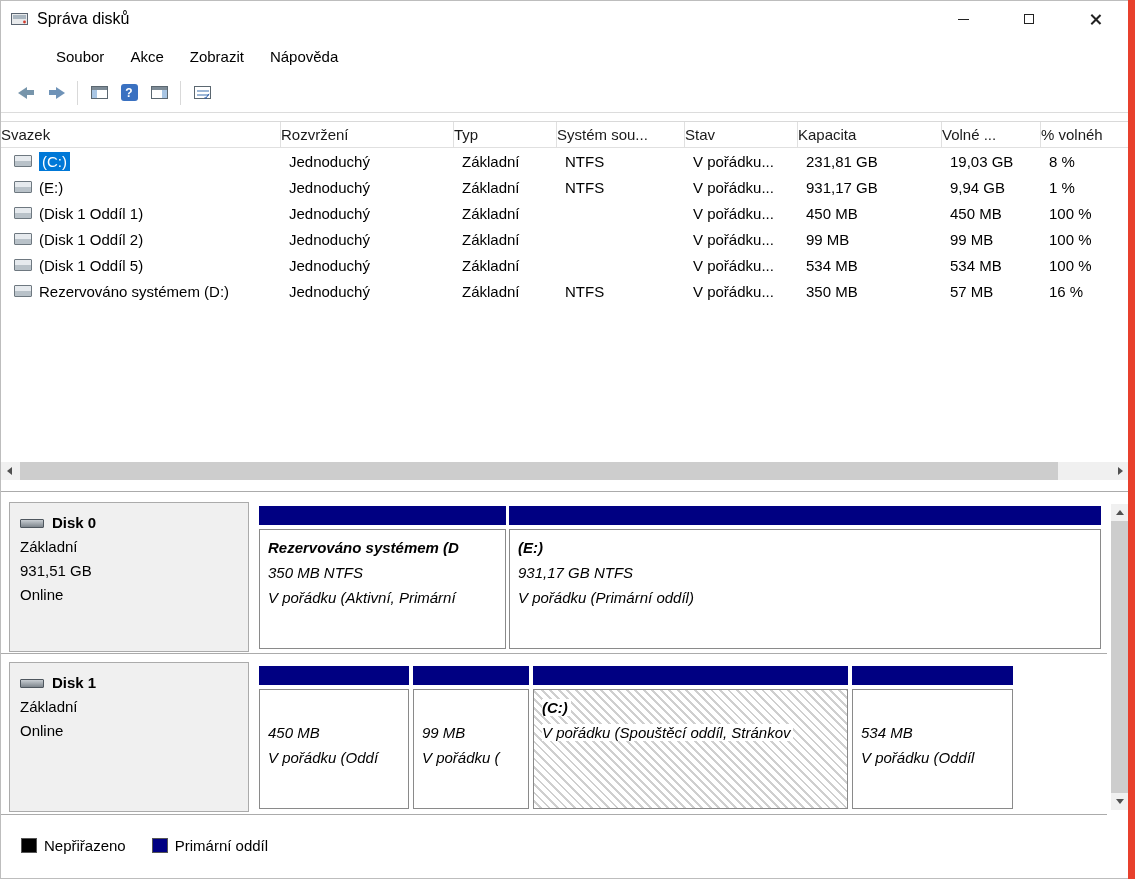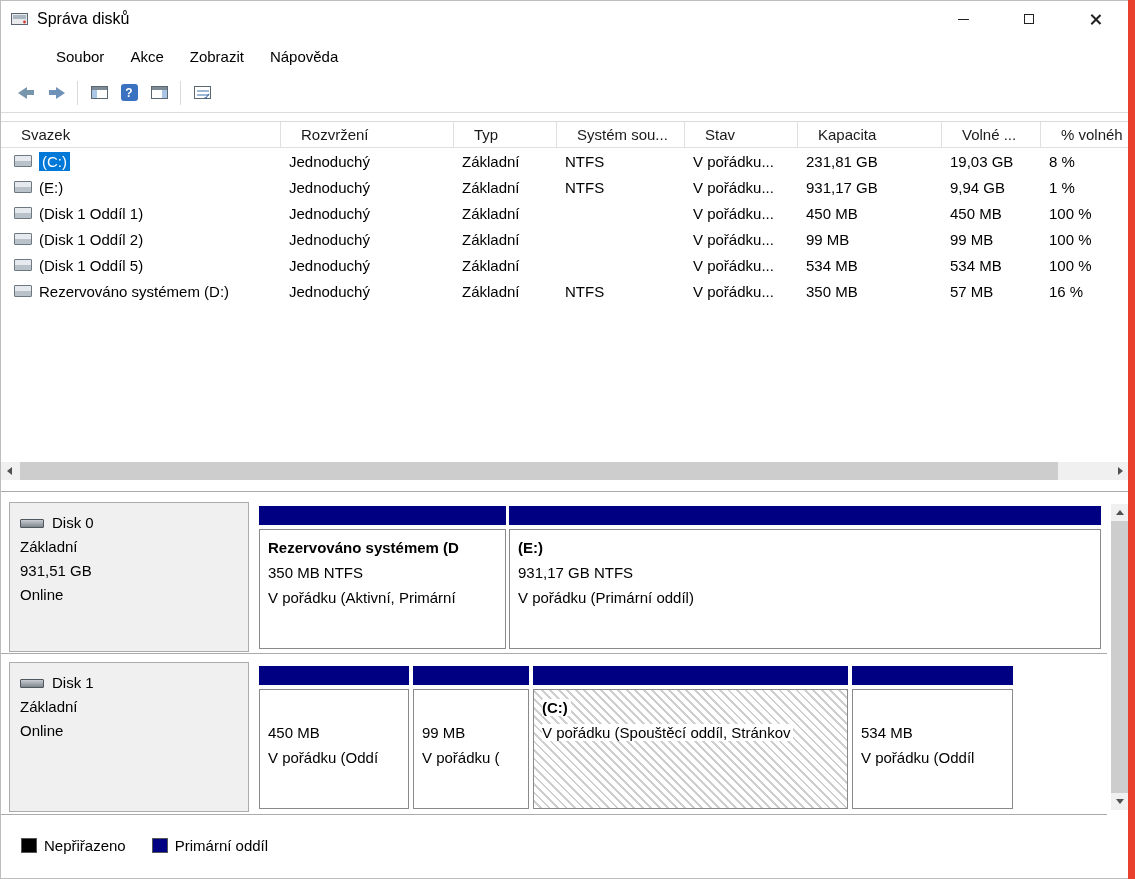--- a/index.html
+++ b/index.html
@@ -49,21 +49,21 @@
   .ico-help::after { content:"?"; }
   .ico-list { position:relative; width:17px; height:13px; border:1px solid #5b6770; background:#fff; display:inline-block; }
   .ico-list::before { content:""; position:absolute; left:2px; top:3px; width:12px; height:8px;
                       background:repeating-linear-gradient(to bottom,#9db7d6 0 2px,transparent 2px 4px); }
   .ico-list::after { content:"✓"; position:absolute; right:-2px; bottom:-4px; color:#2e5ea8; font-size:10px; font-weight:bold; }
 
   
   .listview { position:absolute; top:120px; left:0; width:1128px; }
   .lv-header { display:grid; grid-template-columns:280px 173px 103px 128px 113px 144px 99px 1fr; height:27px;
                border-top:1px solid #d9d9d9; border-bottom:1px solid #e0e0e0; color:#1a1a1a; }
-  .lv-header span { padding-left:20px; border-right:1px solid #e0e0e0; height:100%; display:flex; align-items:center;
+  .lv-header span { padding-left:0; border-right:1px solid #e0e0e0; height:100%; display:flex; align-items:center;
                     white-space:nowrap; overflow:hidden; }
   .lv-row { display:grid; grid-template-columns:280px 173px 103px 128px 113px 144px 99px 1fr; height:26px;
             align-items:center; white-space:nowrap; }
   .lv-cell { padding-left:8px; overflow:hidden; }
   .cell-name { display:flex; align-items:center; gap:7px; padding-left:13px; }
   .vol-icon { flex:0 0 auto; width:18px; height:12px; border:1px solid #6e7880; border-radius:1px;
               background:linear-gradient(#e6eaee 0 5px,#b9c2c9 5px); }
   .vol-name.selected { background:var(--sel,#0078d7); color:#fff; padding:1px 3px; }
 
   
@@ -74,29 +74,29 @@
   .tri { width:0; height:0; display:inline-block; }
   .tri-l { border-top:4px solid transparent; border-bottom:4px solid transparent; border-right:5px solid #505050; }
   .tri-r { border-top:4px solid transparent; border-bottom:4px solid transparent; border-left:5px solid #505050; }
   .tri-u { border-left:4px solid transparent; border-right:4px solid transparent; border-bottom:5px solid #505050; }
   .tri-d { border-left:4px solid transparent; border-right:4px solid transparent; border-top:5px solid #505050; }
 
   
   .graphpane { position:absolute; top:490px; left:0; width:1128px; height:333px; border-top:1px solid #ababab; background:#fff; }
   .disk-info { position:absolute; left:8px; width:240px; background:#f0f0f0; border:1px solid #ababab; padding:8px 0 0 10px; }
   .disk-info > div { line-height:24px; }
-  .di-row1 { display:flex; align-items:center; gap:8px; font-weight:normal; }
+  .di-row1 { display:flex; align-items:center; gap:8px; font-weight:bold; }
   .disk-glyph { width:24px; height:9px; background:linear-gradient(#c8cdd2,#7e868d); border:1px solid #4e565e; border-radius:1px; display:inline-block; }
   .row-sep { position:absolute; left:0; width:1106px; height:1px; background:#ababab; }
   .part { position:absolute; overflow:hidden; }
   .part-head { height:19px; background:var(--navy,#000082); }
   .part-body { margin-top:4px; border:1px solid #8a8a8a; background:#fff; height:calc(100% - 23px); padding:5px 0 0 8px; overflow:hidden; }
   .part.selected .part-body { background:repeating-linear-gradient(45deg,#fff 0 4px,#cfcfcf 4px 6px); }
   .part-line { display:block; line-height:25px; white-space:nowrap; height:25px; }
-  .part-line span { background:#fff; padding-right:3px; }
+  .part-line span { background:#fff; padding-right:3px;font-style:italic; }
   .part-name span { font-weight:bold; }
 
   
   .vscroll { position:absolute; left:1110px; top:12px; width:17px; height:306px; background:#f0f0f0; }
   .v-arrow { position:absolute; left:0; width:17px; height:17px; display:flex; align-items:center; justify-content:center; }
   .v-arrow.up { top:0; } .v-arrow.down { bottom:0; }
   .v-thumb { position:absolute; left:0; top:17px; width:17px; height:272px; background:#cdcdcd; }
 
   
   .legend { position:absolute; top:823px; left:0; width:1128px; height:30px; display:flex; align-items:flex-end; padding-left:20px; background:#fff; }

